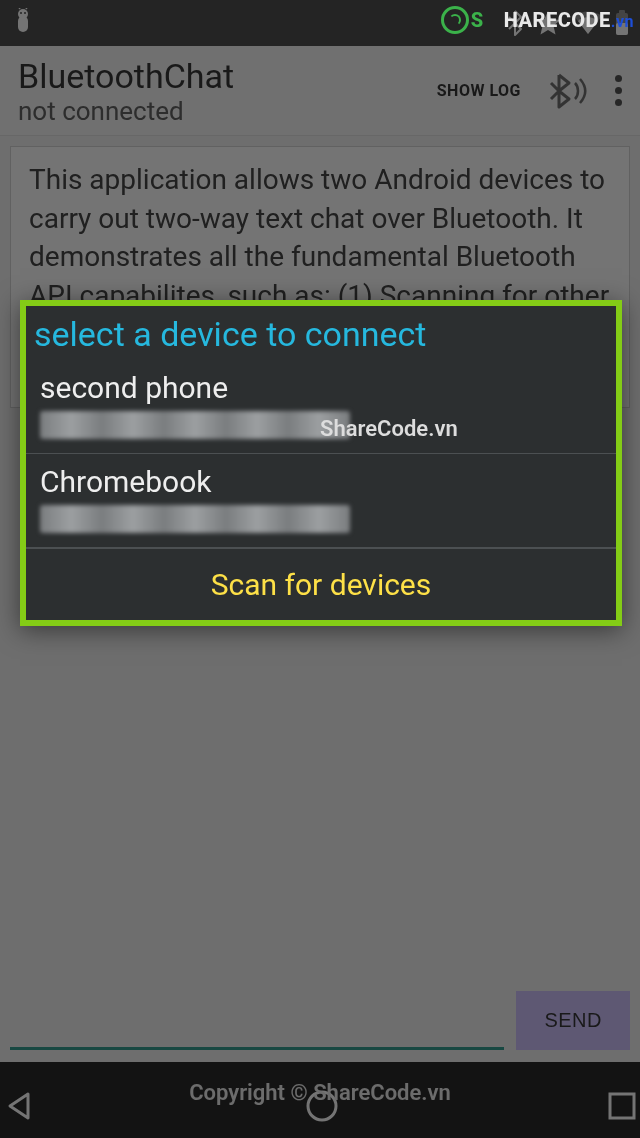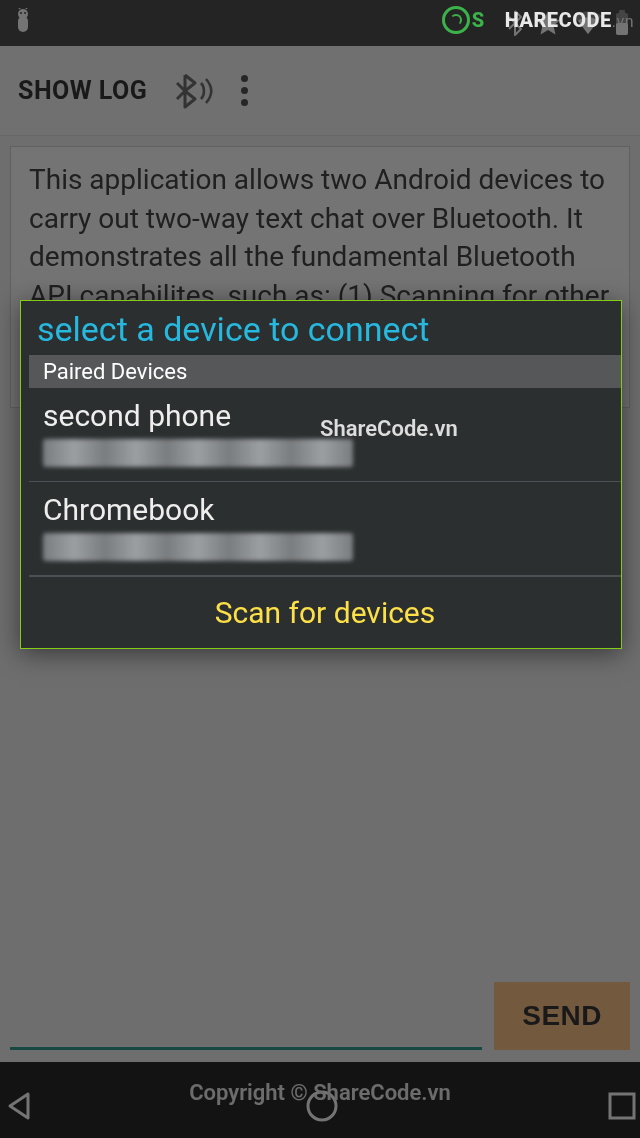--- a/index.html
+++ b/index.html
@@ -32,21 +32,21 @@
       background: #f3f3f3;
       display:flex;
       align-items:center;
       justify-content:space-between;
       padding: 0 18px;
       border-bottom:1px solid #ddd;
     }
     .app-bar-left .title { font-size: 34px; font-weight: 400; color:#111; }
     .app-bar-left .subtitle { font-size: 26px; color:#444; }
     .app-bar-right { display:flex; align-items:center; gap:26px; }
-    .show-log { font-size:25px; font-weight:700; color:#111; letter-spacing:0.5px; }
+    .show-log { font-size:16px; font-weight:700; color:#111; letter-spacing:0.5px; }
     .overflow-dots { display:flex; flex-direction:column; gap:5px; align-items:center; }
     .overflow-dots span { width:7px; height:7px; background:#333; border-radius:50%; }
 
     
     .content-area {
       position:relative;
       height: calc(1138px - 46px - 90px - 76px);
       background:#f0f0f0;
       padding: 10px;
     }
@@ -73,25 +73,25 @@
     }
     .send-input {
       flex:1;
       height: 44px;
       border:none;
       border-bottom: 3px solid #0f8d7c;
       background:transparent;
       font-size:22px;
     }
     .send-btn {
-      background:#fdba74;
+      background:#c4b5fd;
       border:none;
       padding: 18px 28px;
-      font-size:28px;
-      font-weight:700;
+      font-size:20px;
+      font-weight:400;
       color:#111;
       letter-spacing:0.5px;
     }
 
     
     .nav-bar {
       height:88px;
       background:#000;
       display:flex;
       align-items:center;
@@ -117,22 +117,21 @@
     }
 
     
     .dialog {
       position:absolute;
       left: 20px;
       right: 18px;
       top: 300px;
       background:#2c2f30;
       box-shadow: 0 4px 24px rgba(0,0,0,0.5);
-      border: 1px solid #84cc16;
-      padding-left: 8px;
+      border: 6px solid #84cc16;
     }
     .dialog-title {
       color:#26b8de;
       font-size:34px;
       padding: 8px 10px 6px 8px;
       font-weight:400;
     }
     .dialog-section {
       background:#555758;
       color:#fff;
@@ -178,21 +177,21 @@
       width:28px; height:28px; border:3px solid #3bb24a; border-radius:50%;
       position:relative;
     }
     .wm-swirl::after{
       content:""; position:absolute; inset:5px; border:2px solid #3bb24a; border-radius:50%;
       border-left-color:transparent; border-bottom-color:transparent;
     }
     .wm-text { font-size:20px; font-weight:800; letter-spacing:0.5px; }
     .wm-text .g{ color:#3bb24a; }
     .wm-text .d{ color:#e9e9e9;margin-left:20px; }
-    .wm-text .tld{ color:#737373; font-weight:400; font-size:16px; }
+    .wm-text .tld{ color:#1d4ed8; font-weight:700; font-size:16px; }
 
     .watermark-mid {
       position:absolute;
       top: 416px;
       left: 320px;
       color:#ddd;
       font-size:22px;
       font-weight:600;
       z-index:60;
       pointer-events:none;
@@ -225,20 +224,24 @@
     </svg>
     <svg width="16" height="28" viewBox="0 0 16 28">
       <rect x="2" y="4" width="12" height="22" rx="2" fill="#808080"></rect>
       <rect x="5" y="1" width="6" height="4" rx="1" fill="#808080"></rect>
       <rect x="2" y="14" width="12" height="12" rx="2" fill="#fff"></rect>
     </svg>
   </div>
 </div>
 
 <div class="app-bar">
+  <div class="app-bar-left">
+    <div class="title">BluetoothChat</div>
+    <div class="subtitle">not connected</div>
+  </div>
   <div class="app-bar-right">
     <div class="show-log">SHOW LOG</div>
     <svg width="42" height="40" viewBox="0 0 42 40">
       <path d="M12 4 L22 12 L12 20 L22 28 L12 36 V4 M4 12 L12 20 M4 28 L12 20" stroke="#555" stroke-width="3" fill="none" stroke-linejoin="round"></path>
       <path d="M28 12 C32 16 32 24 28 28" stroke="#555" stroke-width="2.5" fill="none"></path>
       <path d="M33 8 C40 16 40 24 33 32" stroke="#555" stroke-width="2.5" fill="none"></path>
     </svg>
     <div class="overflow-dots">
       <span></span>
         <span></span>
@@ -266,21 +269,20 @@
   <svg width="36" height="36" viewBox="0 0 36 36">
     <rect x="6" y="6" width="24" height="24" fill="none" stroke="#fff" stroke-width="3"></rect>
   </svg>
   <div class="copyright-text">Copyright © ShareCode.vn</div>
 </div>
 
 <div class="scrim"></div>
 
 <div class="dialog">
   <div class="dialog-title">select a device to connect</div>
-  <div class="dialog-section">Paired Devices</div>
 
   <div class="device-item">
     <div class="device-name">second phone</div>
     <div class="device-addr"></div>
   </div>
   <div class="device-item">
     <div class="device-name">Chromebook</div>
     <div class="device-addr"></div>
   </div>
 

